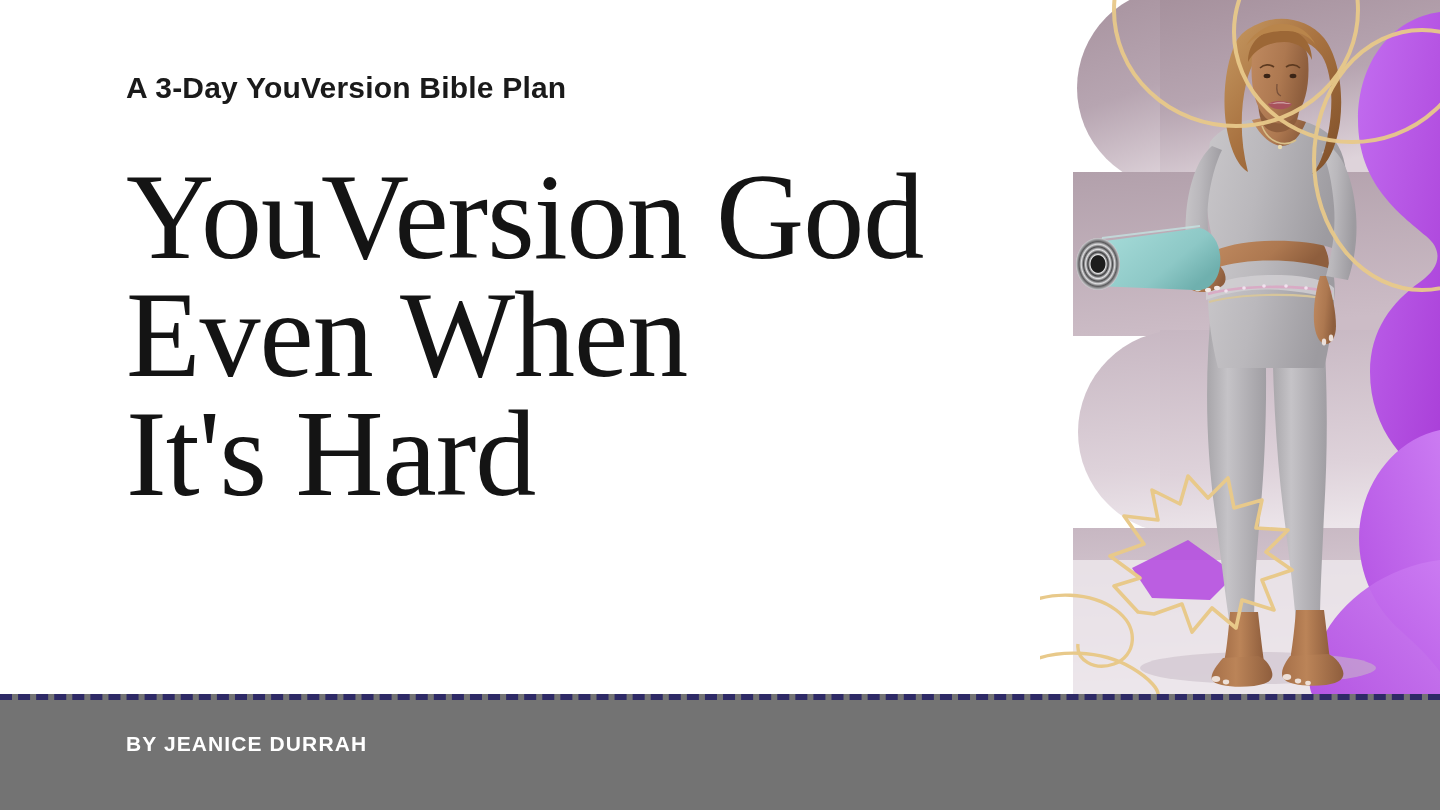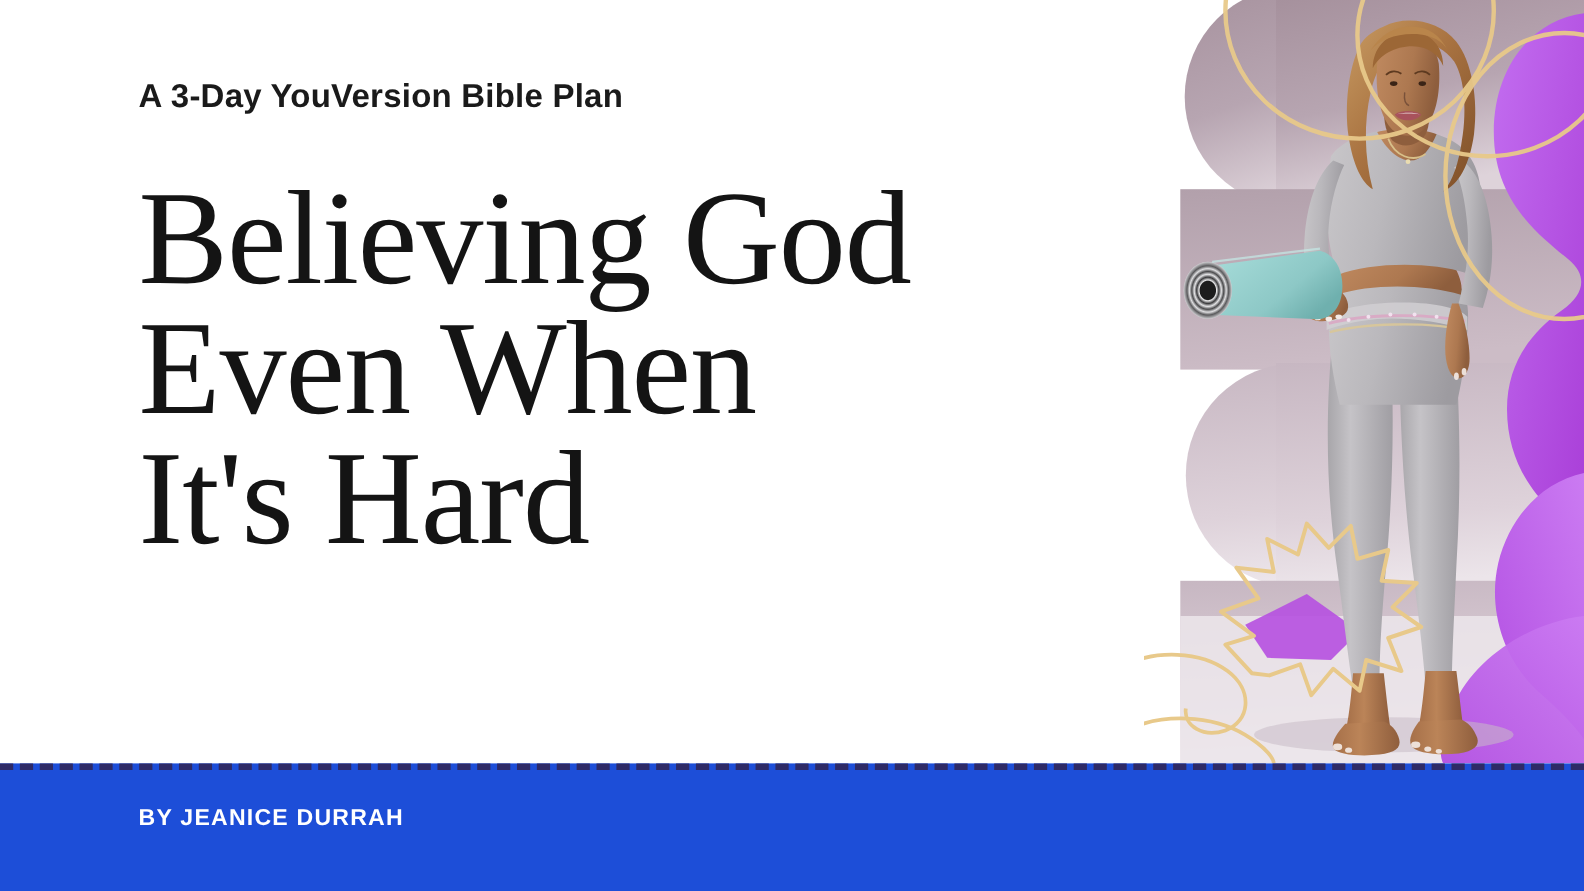--- a/index.html
+++ b/index.html
@@ -39,21 +39,21 @@
     letter-spacing:-1px;
     color:#141414;
     white-space:pre-line;
   }
 
   
   .footer-band {
     position:absolute;
     left:0; top:694px;
     width:1440px; height:116px;
-    background:#1d4ed8;
+    background:#737373;
     border-top:6px dashed #2e2a66;
   }
   .byline {
     position:absolute;
     left:126px; top:32px;
     font-family:"Liberation Sans", sans-serif;
     font-size:21px;
     font-weight:bold;
     letter-spacing:1.1px;
     color:#ffffff;
@@ -69,21 +69,21 @@
   }
   .art-svg { display:block; width:400px; height:694px; }
 </style>
 </head>
 <body>
 
 <div id="slide">
 
   <div class="text-col">
     <div class="eyebrow">A 3-Day YouVersion Bible Plan</div>
-    <h1 class="headline">Believing God
+    <h1 class="headline">YouVersion God
 Even When
 It's Hard</h1>
   </div>
 
   <div class="art-panel">
     <svg class="art-svg" viewBox="0 0 400 694" xmlns="http://www.w3.org/2000/svg">
       <defs>
         <linearGradient id="gMauve" x1="0" y1="0" x2="0.35" y2="1">
           <stop offset="0%" stop-color="#a6919d"></stop>
           <stop offset="55%" stop-color="#b7a5b1"></stop>

